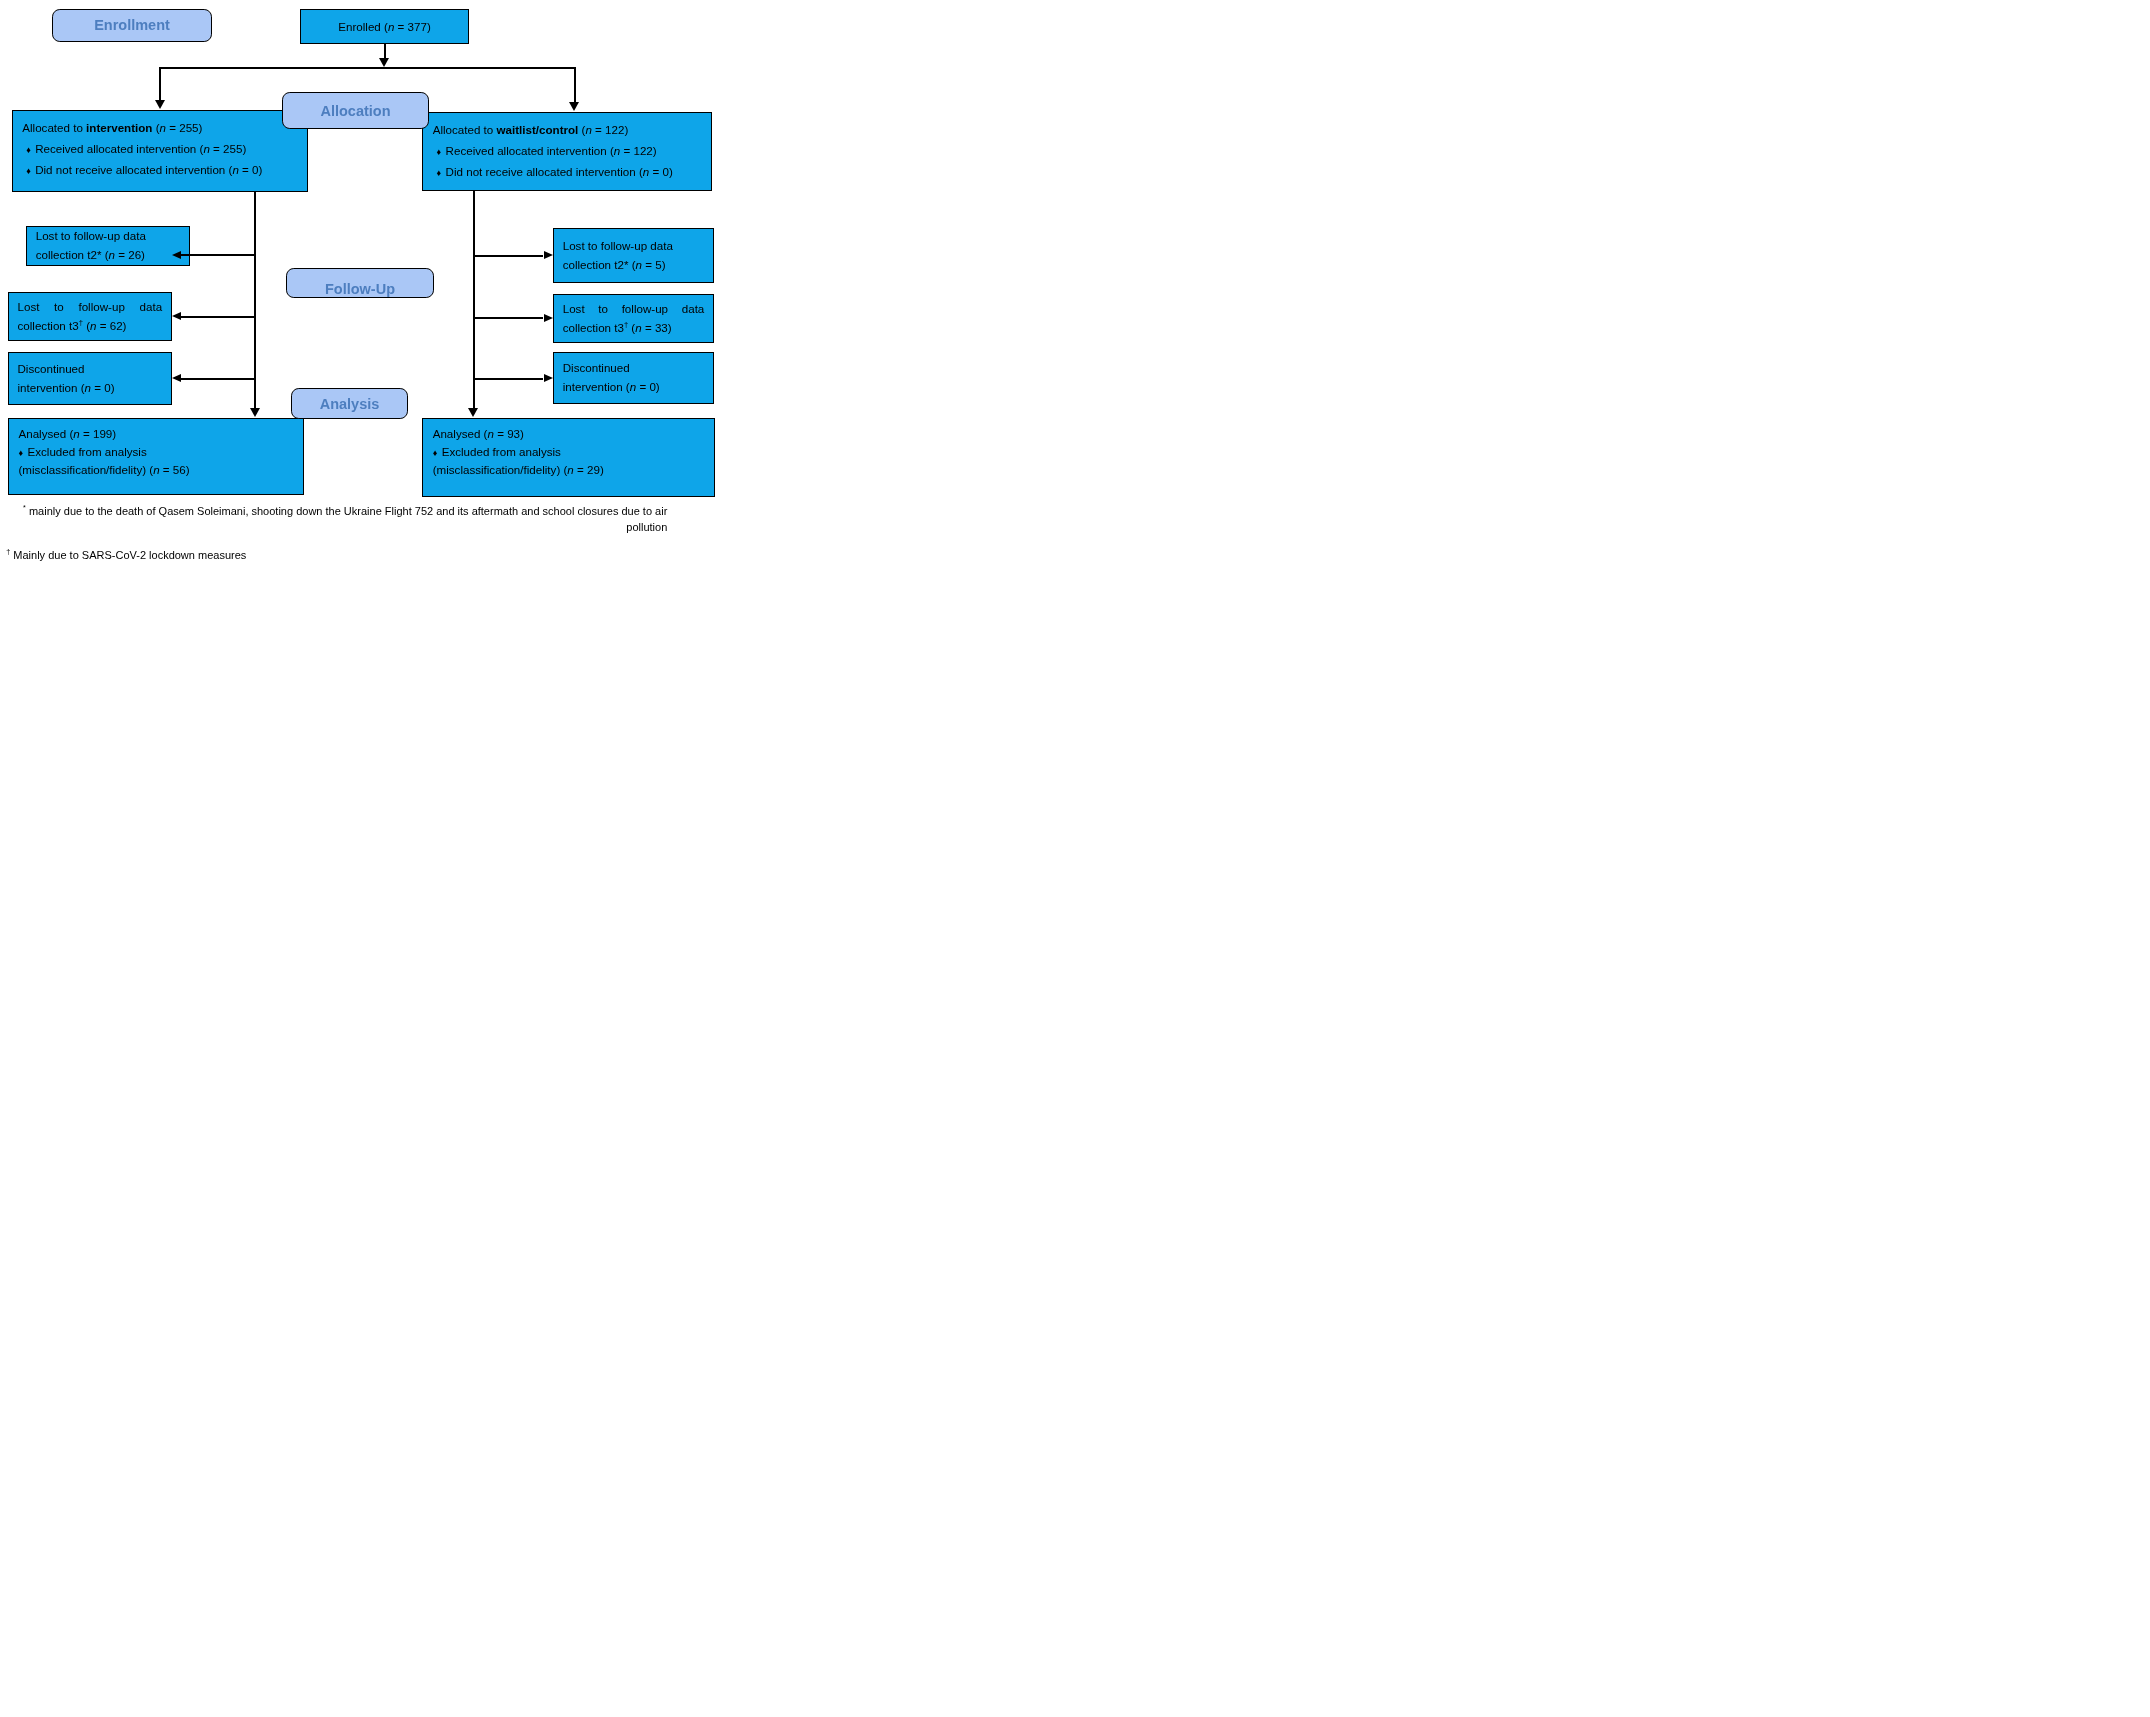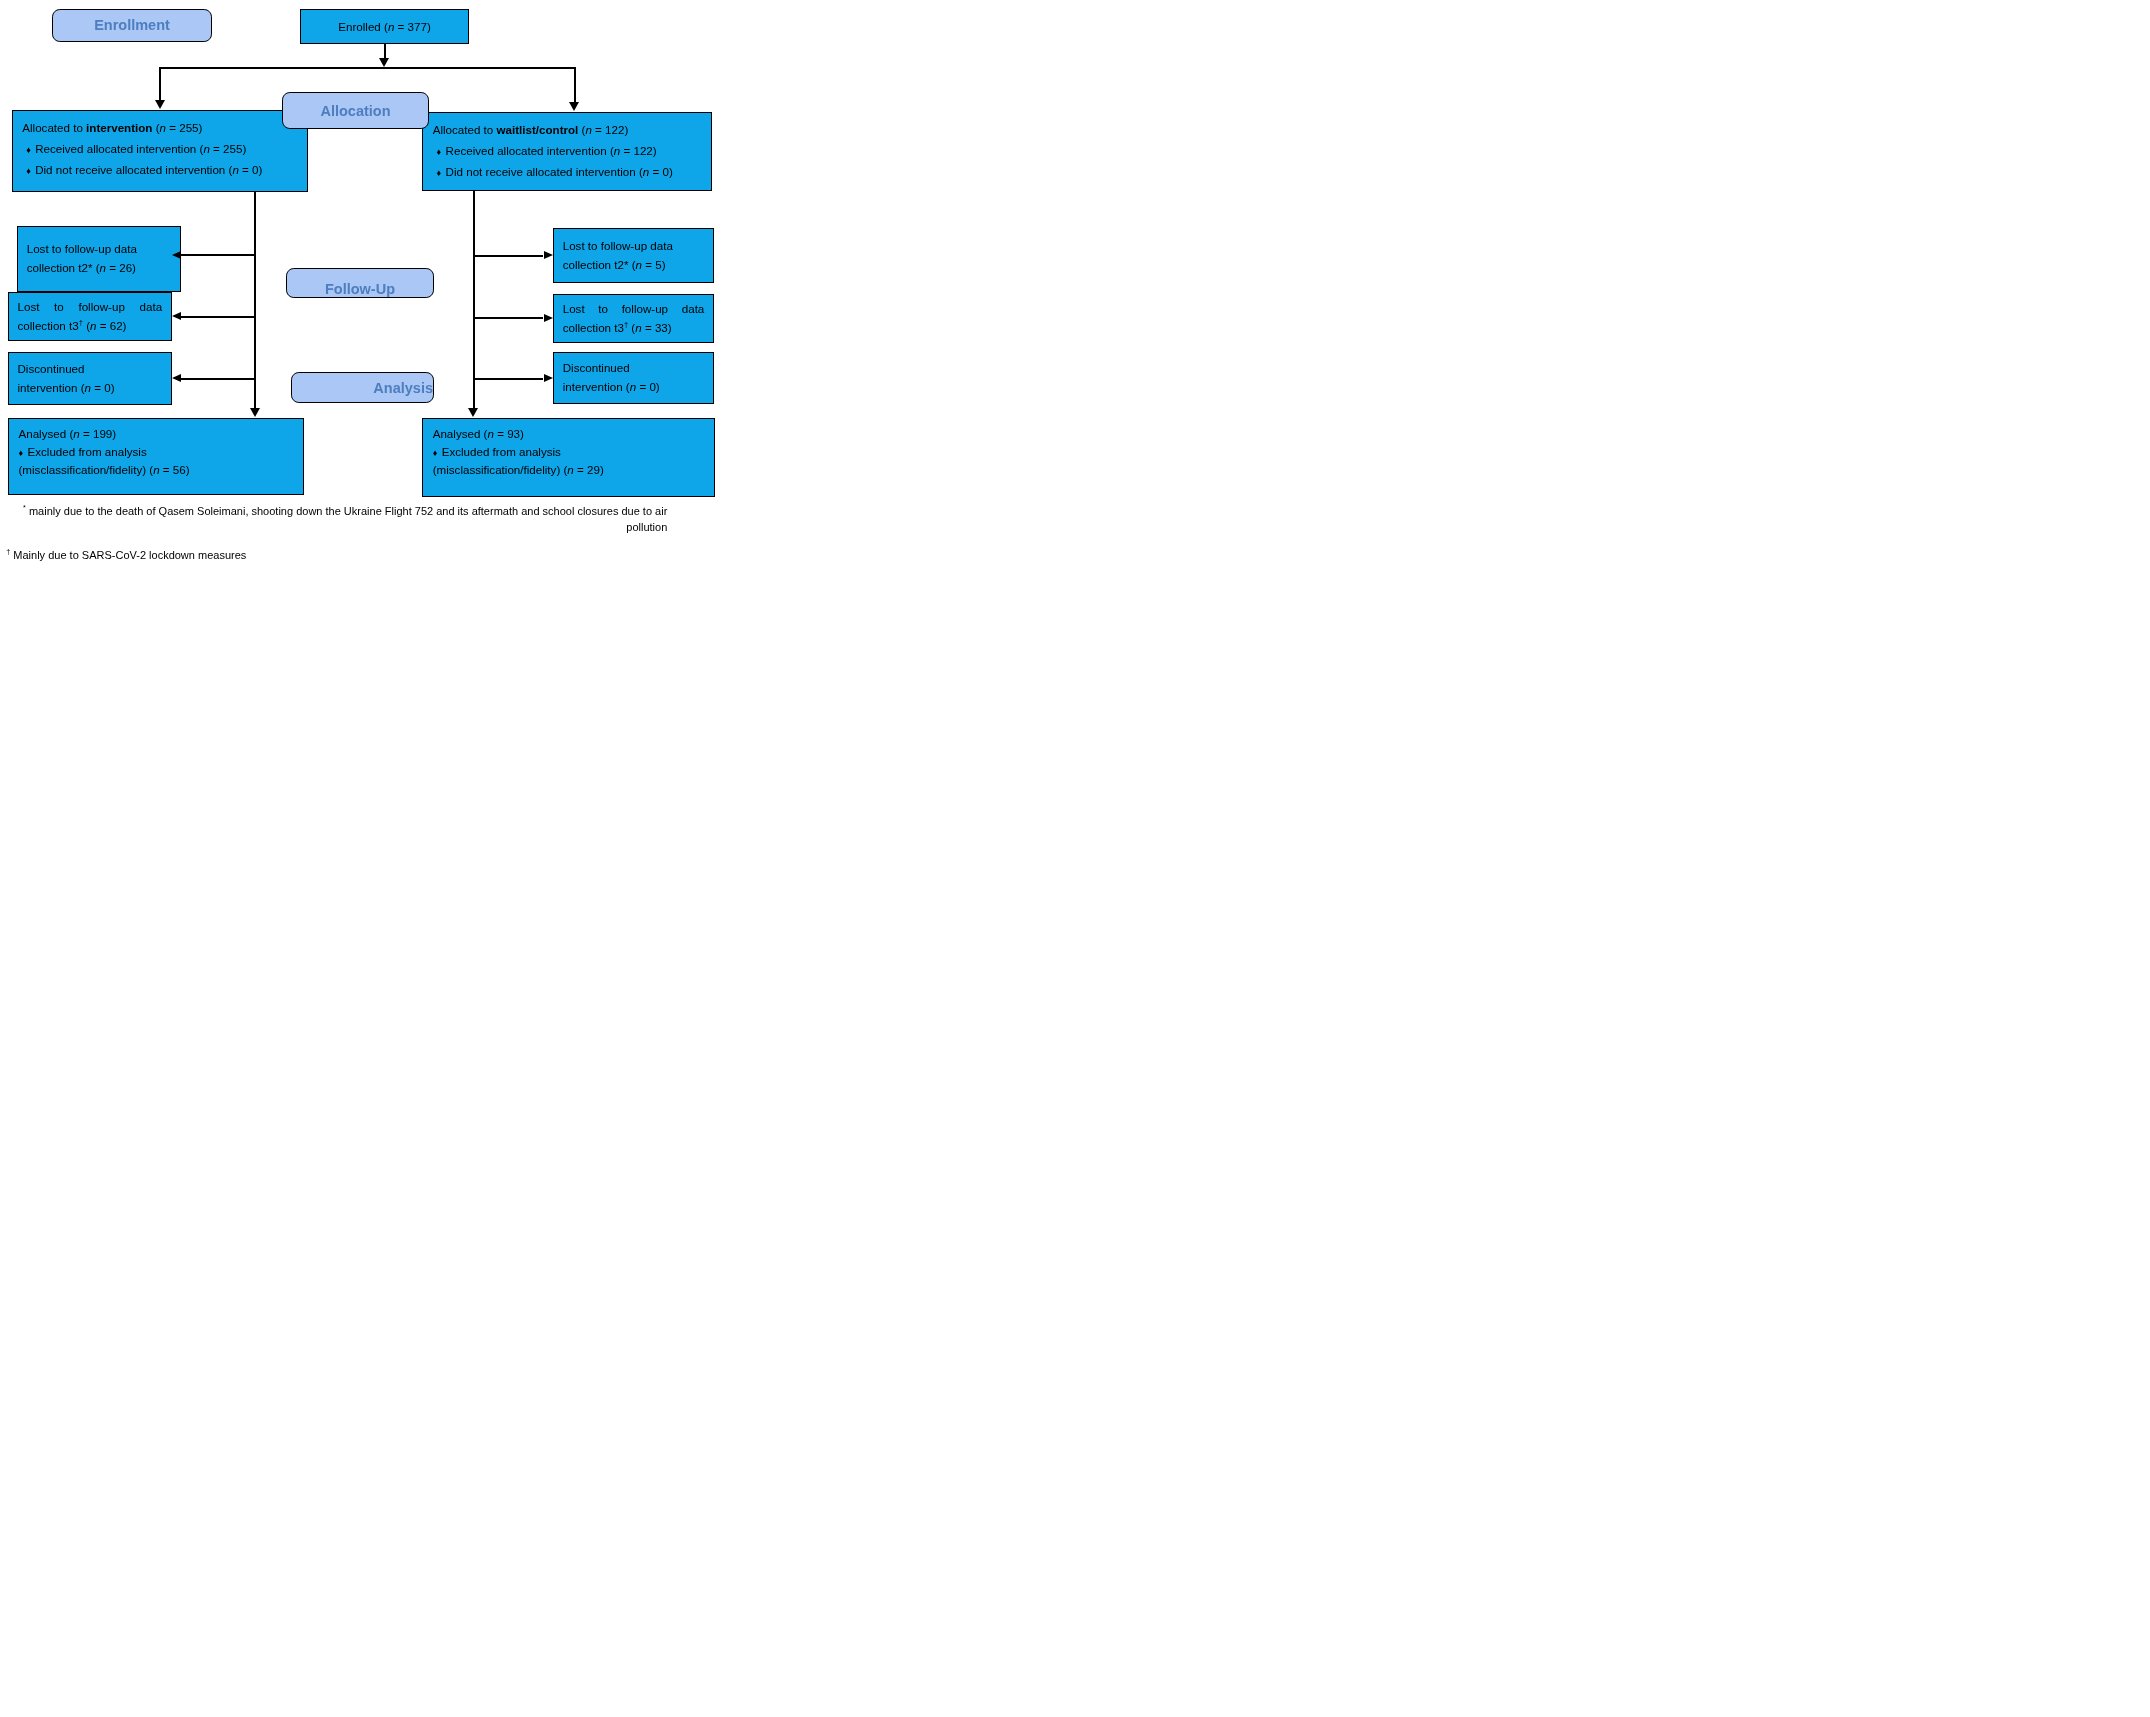--- a/index.html
+++ b/index.html
@@ -142,21 +142,21 @@
     <div><span>Allocated to </span><b>waitlist/control</b><span> (</span><i>n</i><span> = 122)</span></div>
     <div class="item"><span class="bullet">♦</span><span>Received allocated intervention (</span><i>n</i><span> = 122)</span></div>
     <div class="item"><span class="bullet">♦</span><span>Did not receive allocated intervention (</span><i>n</i><span> = 0)</span></div>
   </div>
 
   <div class="vline" style="left:254px; top:192px; width:1.5px; height:216px;"></div>
   <div class="arrow down" style="left:250px; top:408px;"></div>
   <div class="vline" style="left:473px; top:191px; width:1.5px; height:217px;"></div>
   <div class="arrow down" style="left:468px; top:408px;"></div>
 
-  <div class="box twoline" style="left:17px; top:226px; width:164px; height:66px;">
+  <div class="box twoline" style="left:26px; top:226px; width:164px; height:40px;">
     <div class="txt"><span>Lost to follow-up data collection t2* (</span><i>n</i><span> = 26)</span></div>
   </div>
   <div class="box twoline justify" style="left:7.8px; top:292px; width:164px; height:49px;">
     <div class="txt"><span>Lost to follow-up data collection t3</span><sup>†</sup><span> (</span><i>n</i><span> = 62)</span></div>
   </div>
   <div class="box twoline" style="left:7.8px; top:352px; width:164px; height:53px;">
     <div>Discontinued</div>
     <div><span>intervention (</span><i>n</i><span> = 0)</span></div>
   </div>
 
@@ -182,21 +182,21 @@
   <div class="arrow right" style="left:544px; top:251px;"></div>
   <div class="hline" style="left:474px; top:317px; width:69px; height:1.5px;"></div>
   <div class="arrow right" style="left:544px; top:314px;"></div>
   <div class="hline" style="left:474px; top:378px; width:69px; height:1.5px;"></div>
   <div class="arrow right" style="left:544px; top:374px;"></div>
 
   <div class="stage" style="left:286px; top:268px; width:148px; height:30px;align-items:flex-end;">
     <span>Follow-Up</span>
   </div>
 
-  <div class="stage" style="left:291px; top:372px; width:143px; height:31px;justify-content:flex-end;">
+  <div class="stage" style="left:291px; top:388px; width:117px; height:31px;">
     <span>Analysis</span>
   </div>
 
   <div class="box analysed" style="left:7.8px; top:418px; width:296px; height:77px;">
     <div><span>Analysed (</span><i>n</i><span> = 199)</span></div>
     <div><span class="bullet">♦</span><span>Excluded from analysis</span></div>
     <div><span>(misclassification/fidelity) (</span><i>n</i><span> = 56)</span></div>
   </div>
 
   <div class="box analysed" style="left:422px; top:418px; width:293px; height:79px;">

